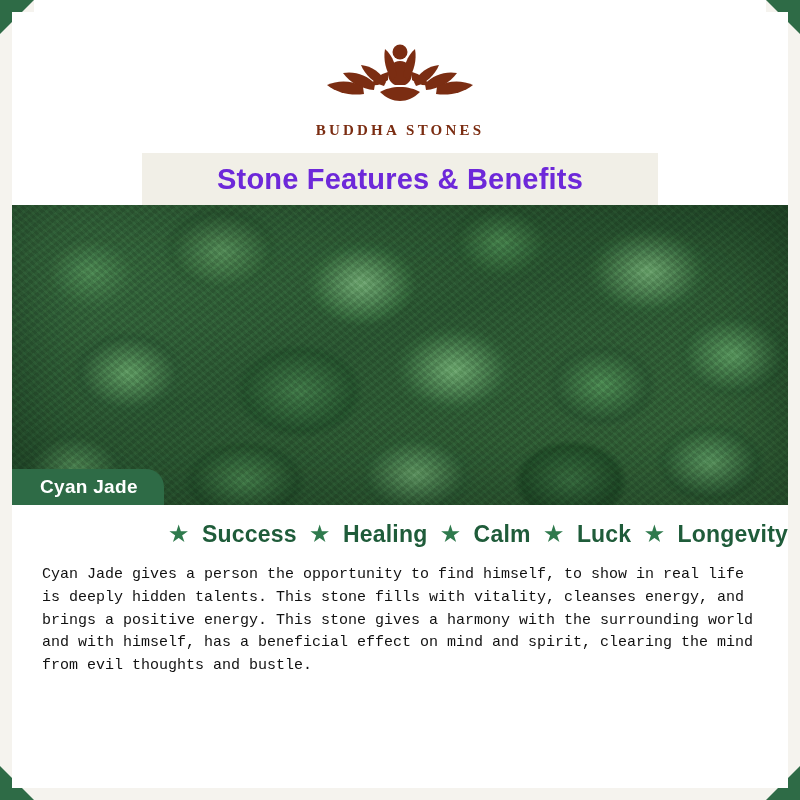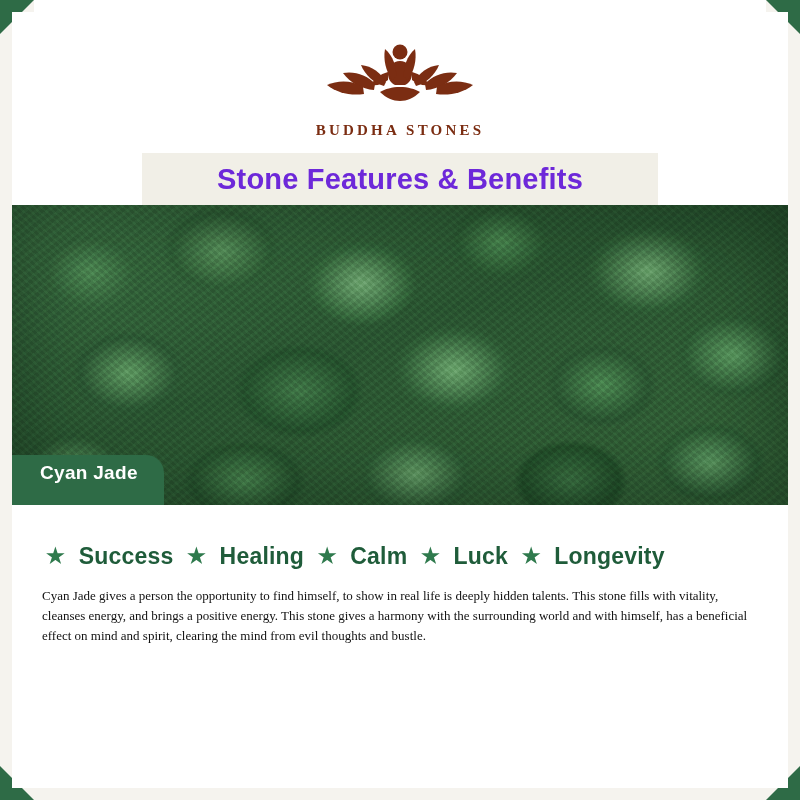--- a/index.html
+++ b/index.html
@@ -150,55 +150,54 @@
   }
 
   
   .caption {
     position: absolute;
     left: 0;
     bottom: 0;
     height: 36px;
     display: flex;
     align-items: center;
-    padding: 0 26px 14px 28px;
+    padding: 0 26px 0 28px;
     background: #2e6b46;
     color: #ffffff;
     font-size: 19px;
     font-weight: 700;
     border-top-right-radius: 18px;
     letter-spacing: 0.3px;
   }
 
   
   .benefits {
-    margin-top: 38px;
-    text-align: left;
+    margin-top: 16px;
+    text-align: right;
     color: #1f5c3a;
     font-size: 23px;
     font-weight: 700;
     letter-spacing: 0.2px;
-    padding-left: 27px;
   }
   .benefits .star {
     color: #2f7a4d;
     font-size: 21px;
     margin: 0 7px;
     vertical-align: 1px;
   }
   .benefits .kw { display: inline-block; }
 
   
   .body-text {
     margin: 16px 30px 0 30px;
-    font-size: 13px;
+    font-size: 15px;
     line-height: 1.52;
     color: #111111;
     text-align: left;
-    font-family: Liberation Serif, serif;
+    font-family: Liberation Mono, monospace;
   }
 </style>
 </head>
 <body>
 
 <div id="page">
 
   <div class="edge-top"></div>
   <div class="corner corner-tl"></div>
   <div class="corner corner-tr"></div>

